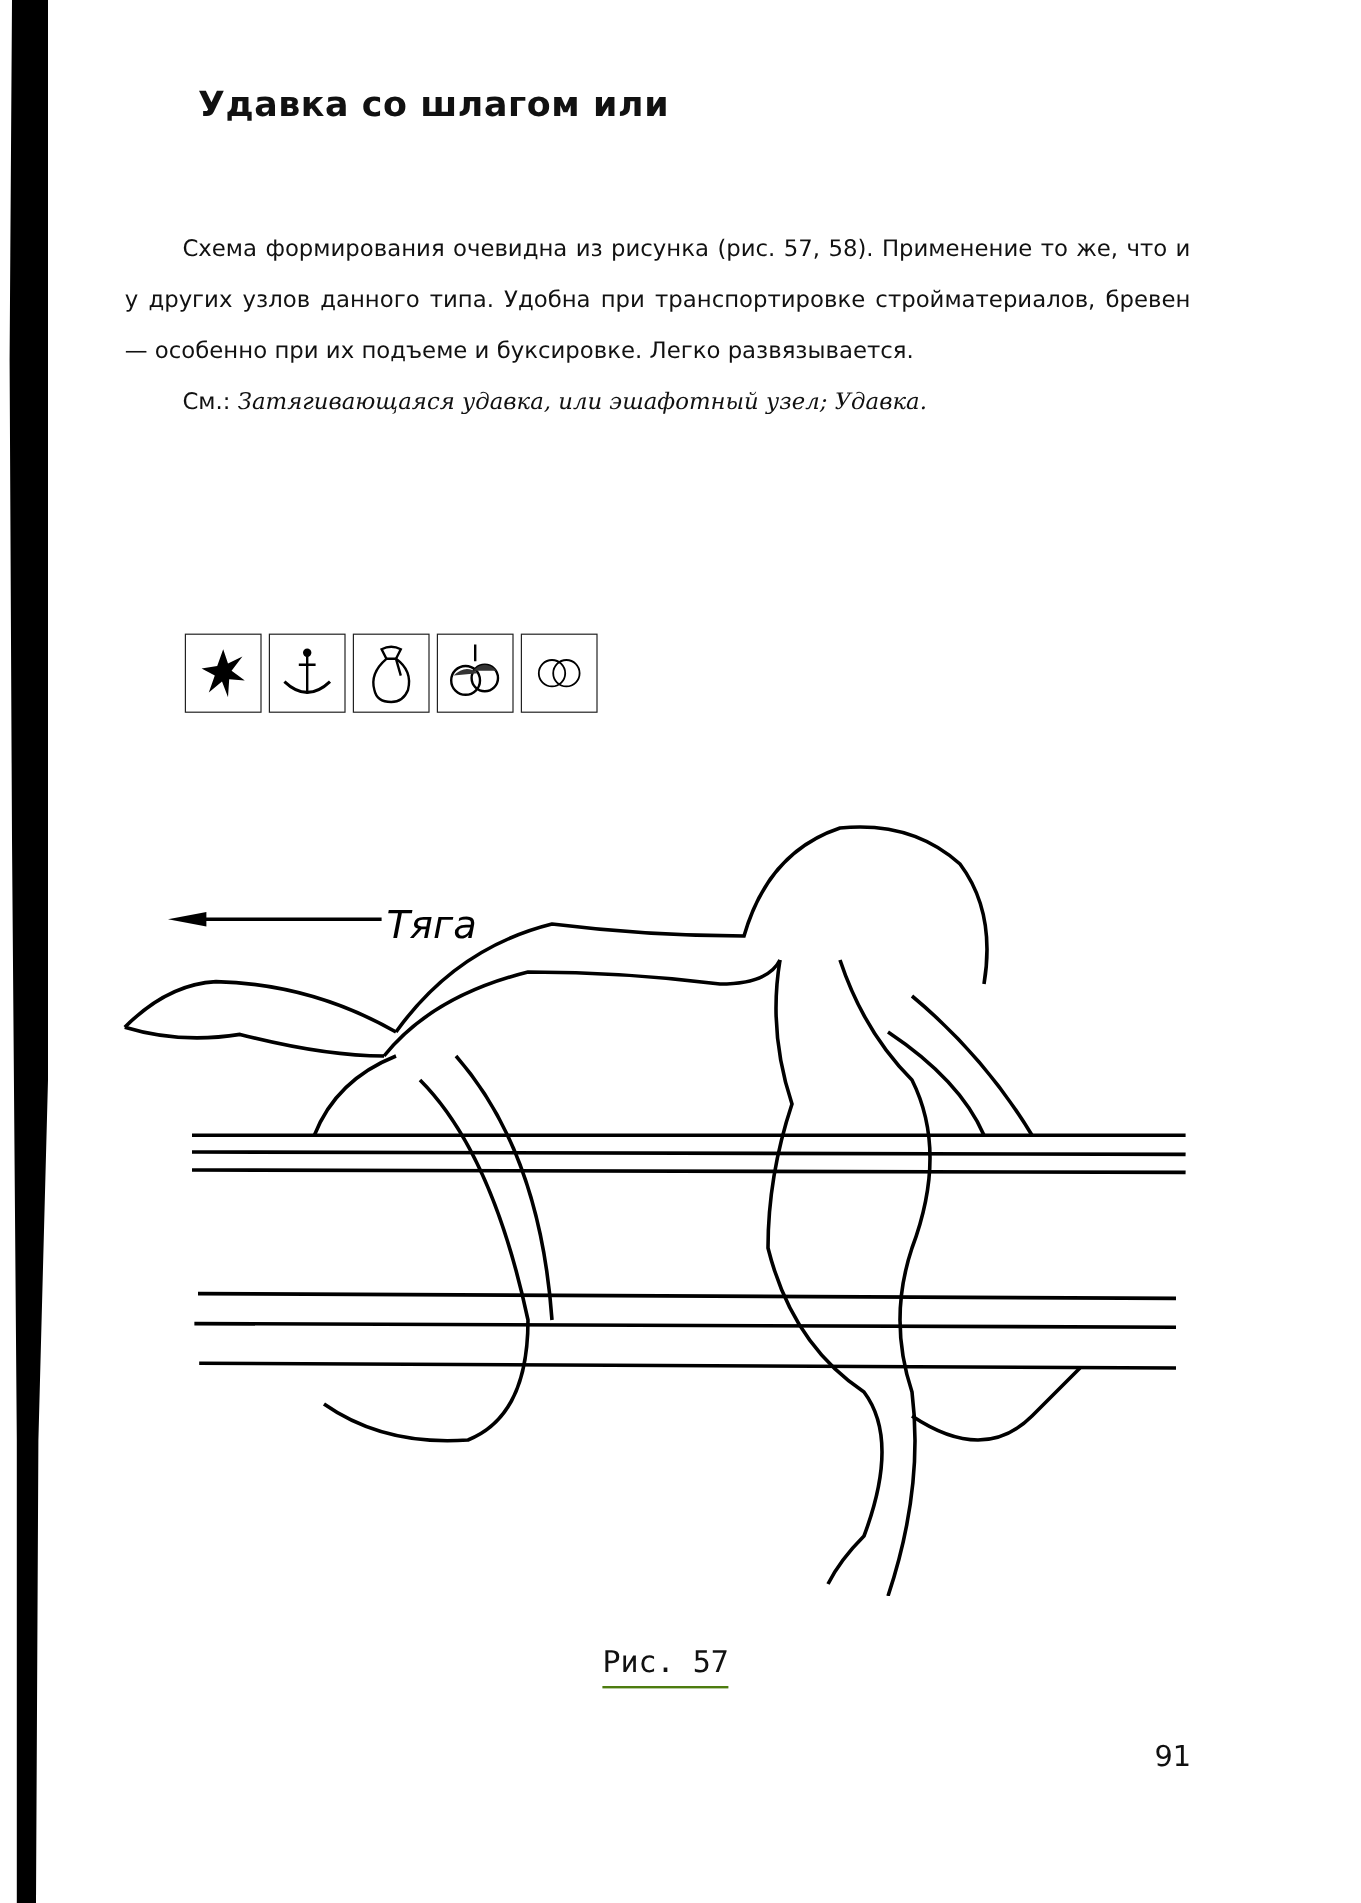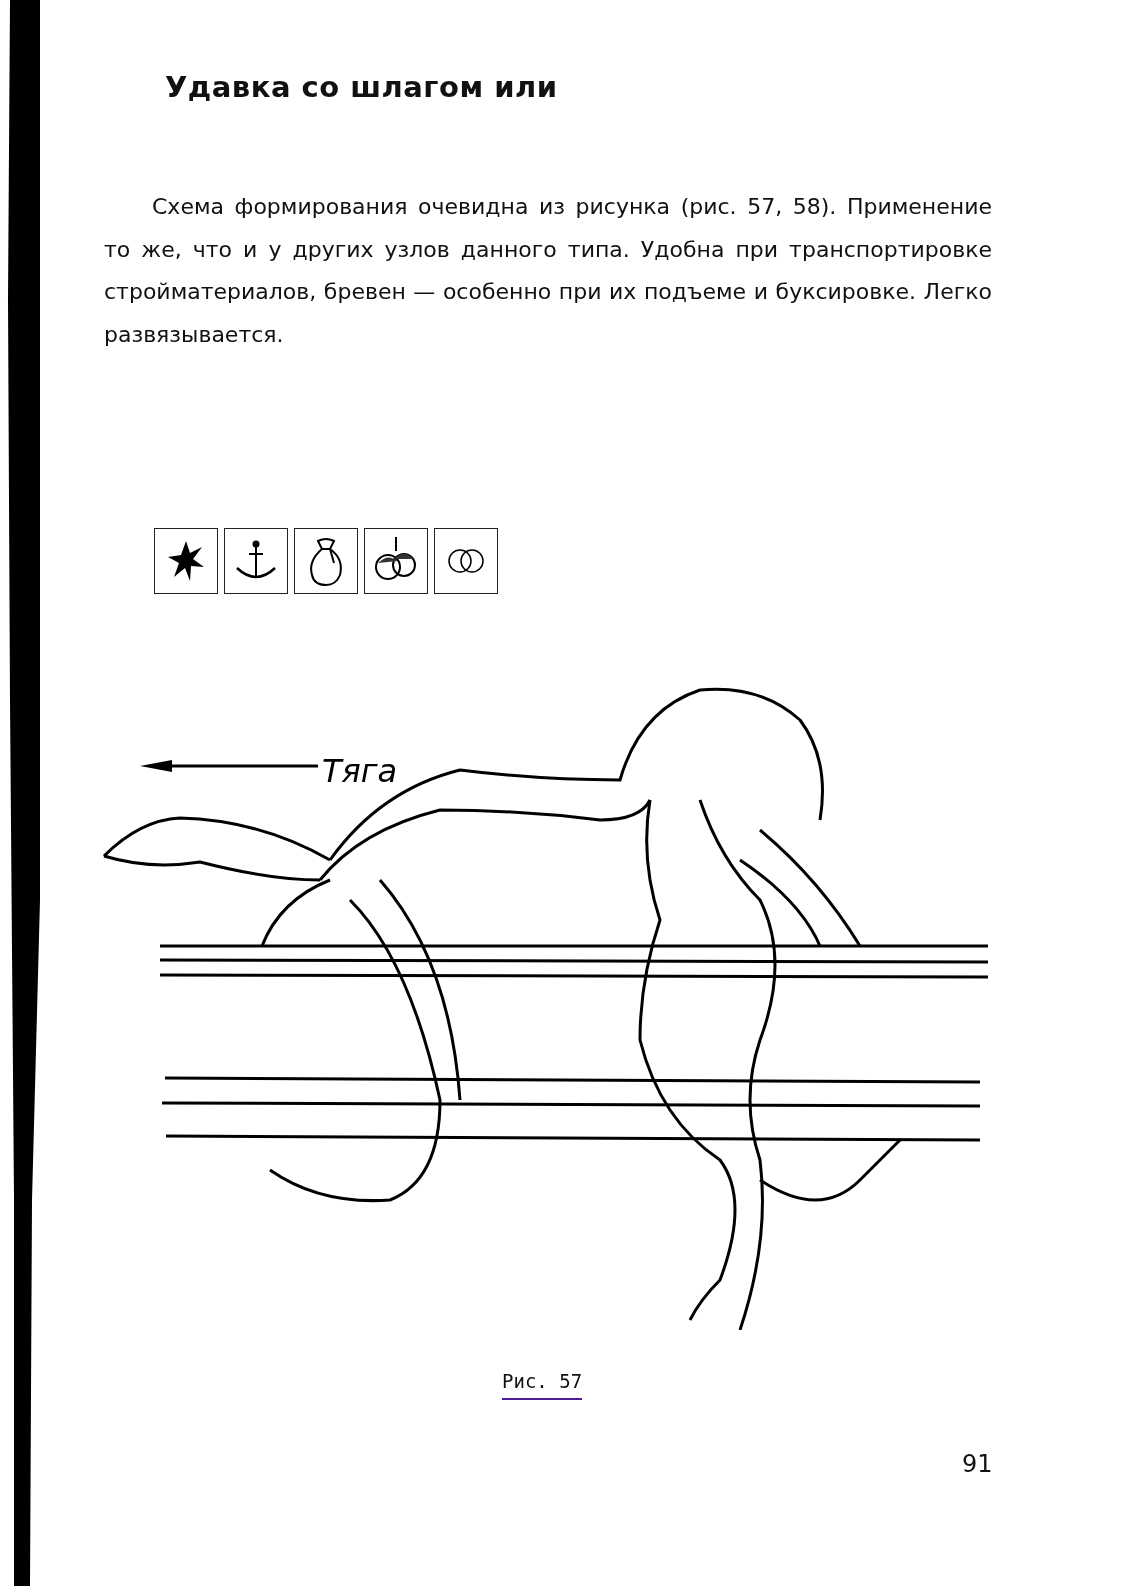--- a/index.html
+++ b/index.html
@@ -1,40 +1,41 @@
 <!DOCTYPE html>
 <html><head>
 <meta charset="utf-8">
 <style>
   html, body { margin:0; padding:0; background:#fff; }
   body { width:1134px; height:1586px; position:relative; overflow:hidden; font-family:"DejaVu Sans", sans-serif; color:#111; }
   .spine { position:absolute; left:0; top:0; width:40px; height:1586px; }
   .title { position:absolute; left:152px; top:64px; font-family:"DejaVu Sans", sans-serif; font-weight:bold; font-size:29px; line-height:46px; letter-spacing:0.5px;margin-left:13px; }
-  .body-text { position:absolute; left:104px; top:186px; width:888px; font-family:"DejaVu Sans", sans-serif; font-size:22px; line-height:42.5px; text-align:justify; }
+  .body-text { position:absolute; left:104px; top:186px; width:888px; font-family:"DejaVu Sans", sans-serif; font-size:19px; line-height:42.5px; text-align:justify; }
   .body-text p { margin:0; text-indent:48px; }
   .body-text em { font-family:"DejaVu Serif", serif; font-style:italic; }
   .icons { position:absolute; left:154px; top:528px; display:flex; gap:6px; }
   .icon-box { width:62px; height:64px; border:1.5px solid #222; display:flex; align-items:center; justify-content:center; }
   .figure { position:absolute; left:95px; top:680px; }
-  .caption { position:absolute; left:502px; top:1370px; font-family:"DejaVu Sans Mono", monospace; font-size:19px; border-bottom:2px solid #4c1d95; padding-bottom:6px; }
+  .caption { position:absolute; left:502px; top:1370px; font-family:"DejaVu Sans Mono", monospace; font-size:25px; border-bottom:2px solid #4d7c0f; padding-bottom:6px; }
   .page-num { position:absolute; left:962px; top:1450px; font-size:24px; }
 </style>
 </head>
 <body>
 
 <svg class="spine" width="40" height="1586" viewBox="0 0 40 1586">
   <path d="M10 0 L52 0 L48 40 L46 200 L44 500 L40 900 L32 1200 L30 1586 L14 1586 L14 1200 L10 700 L8 300 Z" fill="#000"></path>
 </svg>
 
 <div class="title">
   <div>Удавка со шлагом или</div>
 </div>
 
 <div class="body-text">
   <p>Схема формирования очевидна из рисунка (рис. 57, 58). Применение то же, что и у других узлов данного типа. Удобна при транспортировке стройматериалов, бревен — особенно при их подъеме и буксировке. Легко развязывается.</p>
+  <p><span>См.:</span> <em>Затягивающаяся удавка, или эшафотный узел; Удавка.</em></p>
 </div>
 
 <div class="icons">
   <div class="icon-box">
     <svg width="40" height="44" viewBox="0 0 40 44">
         <polygon points="20,2 24,14 36,8 27,20 38,28 25,27 24,42 19,29 8,38 13,24 2,18 15,16" fill="#000"></polygon>
       </svg>
   </div>
   <div class="icon-box">
     <svg width="50" height="50" viewBox="0 0 50 50">

